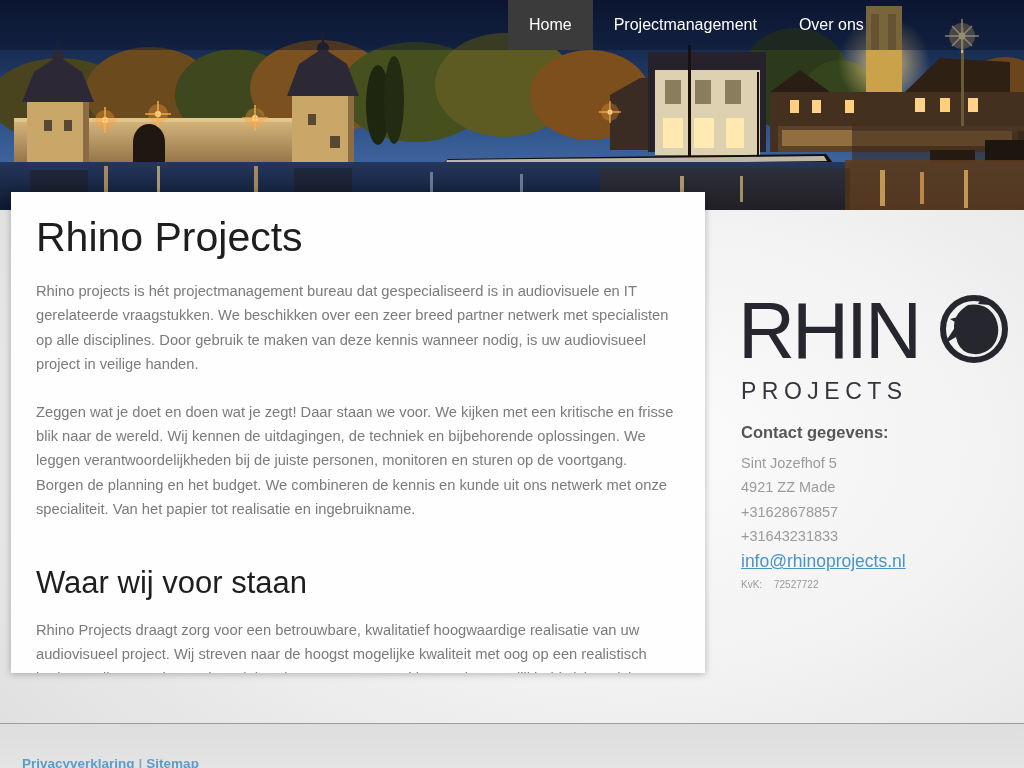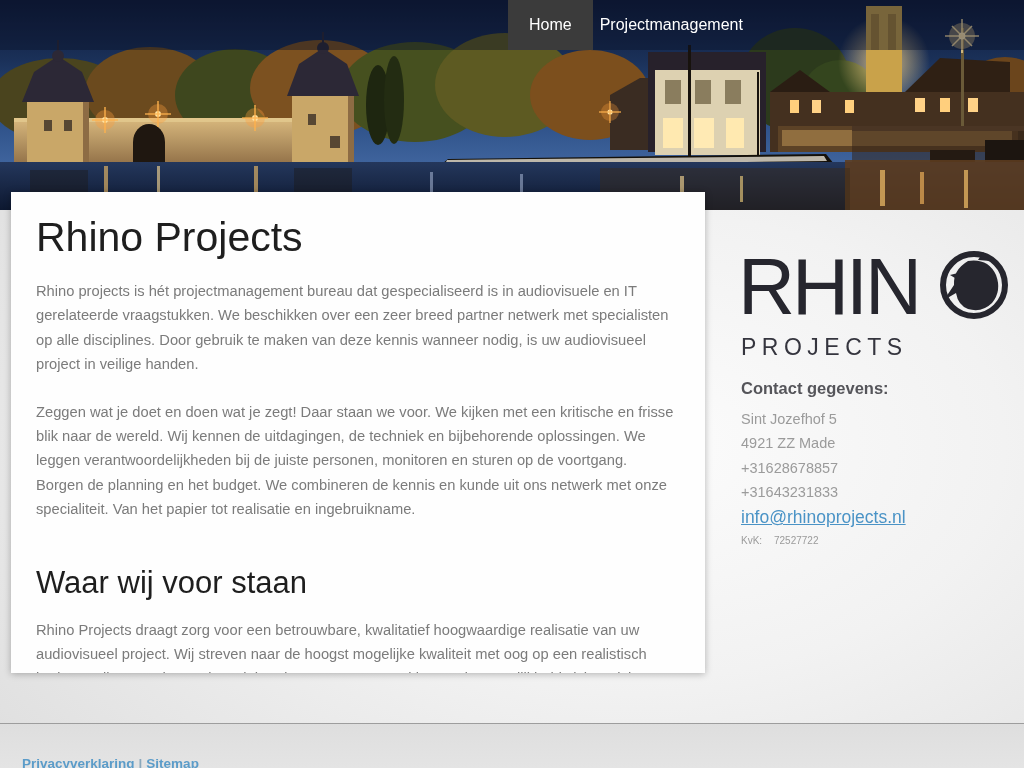--- a/index.html
+++ b/index.html
@@ -13,39 +13,39 @@
     background:radial-gradient(ellipse 820px 520px at 62% 58%, #fcfcfc 0%, #f2f2f2 45%, #dedede 100%);
   }
 
   
   .hero { position:absolute; top:0; left:0; width:1024px; height:210px; }
   .hero svg { display:block; width:1024px; height:210px; }
 
   
   .nav { position:absolute; top:0; left:508px; height:50px; display:flex; z-index:5; }
   .nav-item {
-    height:50px; line-height:50px; padding:0 7px; color:#ffffff;
+    height:50px; line-height:50px; padding:0 21px; color:#ffffff;
     font-size:16px; cursor:pointer; white-space:nowrap;
   }
   .nav-item.active { background:#3b3b3b; padding:0 21px; }
 
   
   .card {
     position:absolute; top:192px; left:11px; width:694px; height:481px;
     background:#fefefe; box-shadow:0 1px 7px rgba(0,0,0,.28);
     padding:14px 28px 0 25px; overflow:hidden; z-index:4;
   }
   .card h1 { font-size:41px; font-weight:400; color:#1e1e1e; letter-spacing:0; margin:8px 0 18px 0; }
   .card p  { font-size:14.7px; color:#7b7b7b; line-height:24.4px; max-width:652px; }
   .card p + p { margin-top:23px; }
   .card h2 { font-size:31px; font-weight:400; color:#1e1e1e; margin:43px 0 17px 0; }
 
   
   .sidebar { position:absolute; top:248px; left:741px; width:270px; z-index:4; }
-  .logo { width:270px; }
+  .logo { width:270px;margin-top:44px; }
   .logo-sub {
     width:270px; text-align:left; font-size:23px; letter-spacing:5.5px;
     color:#35353e; margin-top:2px; padding-right:1px;
   }
   .contact { margin-top:18px; }
   .contact-heading { font-size:16.5px; font-weight:700; color:#55555a; margin-bottom:9px; }
   .contact-line { font-size:14.5px; color:#9b9b9b; line-height:24.3px; }
   .contact-email {
     display:inline-block; font-size:17.5px; color:#4a93c6; text-decoration:underline;
     margin:3px 0 0 0; cursor:pointer;text-align:center;
@@ -214,20 +214,21 @@
           </g>
       </g>
 
       <rect x="0" y="0" width="1024" height="50" fill="#0a1026" opacity="0.42"></rect>
     </svg>
   </div>
 
   <div class="nav">
     <div class="nav-item active">Home</div>
     <div class="nav-item">Projectmanagement</div>
+    <div class="nav-item">Over ons</div>
   </div>
 
   <div class="card">
     <h1>Rhino Projects</h1>
     <p>Rhino projects is hét projectmanagement bureau dat gespecialiseerd is in audiovisuele en IT gerelateerde vraagstukken. We beschikken over een zeer breed partner netwerk met specialisten op alle disciplines. Door gebruik te maken van deze kennis wanneer nodig, is uw audiovisueel project in veilige handen.</p>
     <p>Zeggen wat je doet en doen wat je zegt! Daar staan we voor. We kijken met een kritische en frisse blik naar de wereld. Wij kennen de uitdagingen, de techniek en bijbehorende oplossingen. We leggen verantwoordelijkheden bij de juiste personen, monitoren en sturen op de voortgang. Borgen de planning en het budget. We combineren de kennis en kunde uit ons netwerk met onze specialiteit. Van het papier tot realisatie en ingebruikname.</p>
     <h2>Waar wij voor staan</h2>
     <p>Rhino Projects draagt zorg voor een betrouwbare, kwalitatief hoogwaardige realisatie van uw audiovisueel project. Wij streven naar de hoogst mogelijke kwaliteit met oog op een realistisch budget. Wij nemen het project uit handen en geven onze klanten de mogelijkheid zich te richten op hun core-business.</p>
   </div>
 

